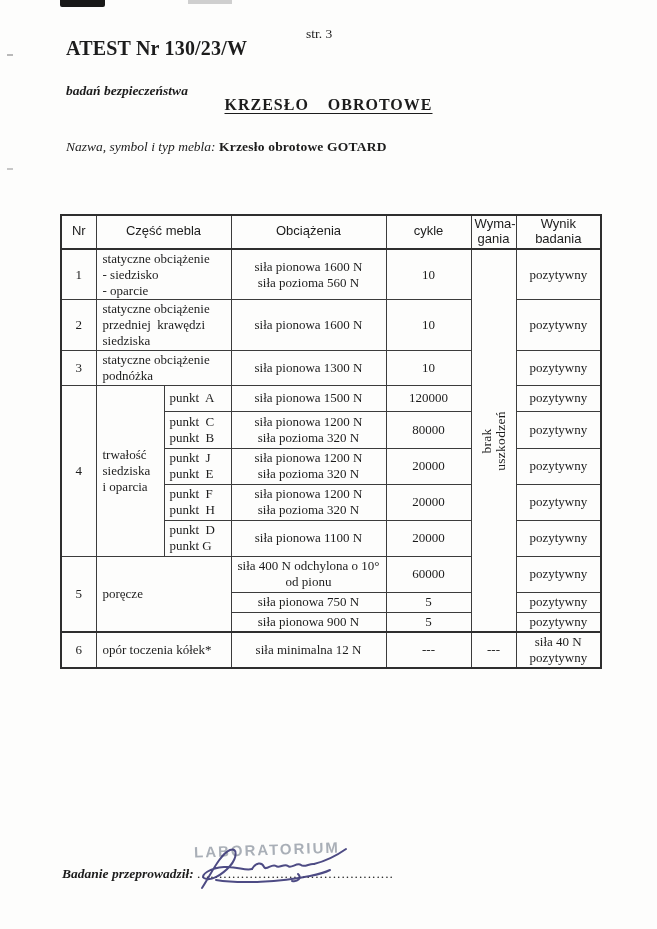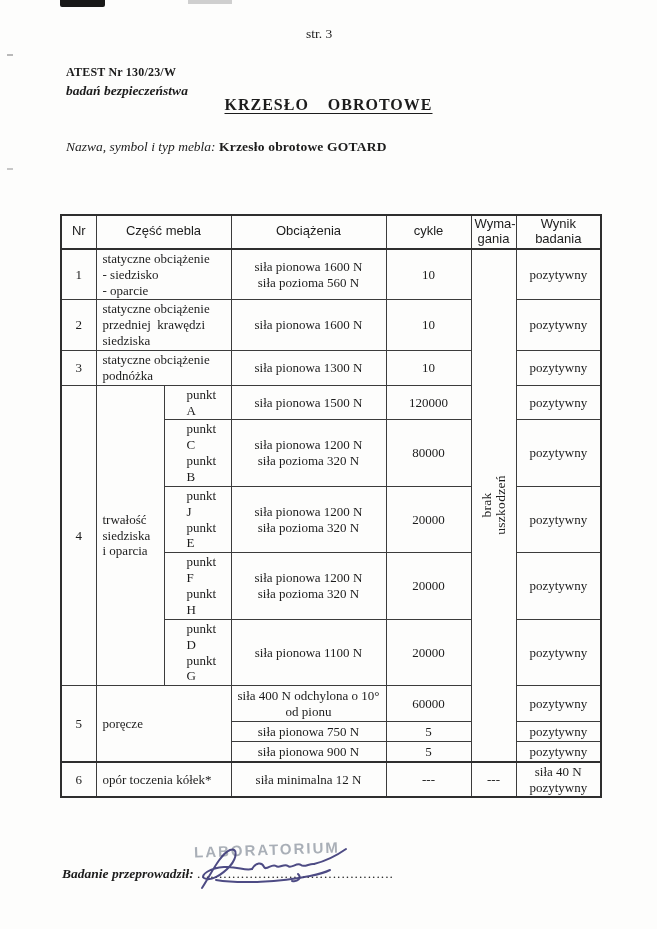--- a/index.html
+++ b/index.html
@@ -12,21 +12,21 @@
     overflow:hidden;
     margin:0 auto;
   }
   
   .artifact-bar-1{position:absolute;left:60px;top:0;width:45px;height:7px;background:#181818;border-radius:0 0 2px 2px;}
   .artifact-bar-2{position:absolute;left:188px;top:0;width:44px;height:4px;background:#aaa;opacity:.55;}
   .artifact-tick-1{position:absolute;left:7px;top:54px;width:6px;height:2px;background:#b9b9b9;}
   .artifact-tick-2{position:absolute;left:7px;top:168px;width:6px;height:2px;background:#c7c7c7;}
 
   .page-num{position:absolute;left:306px;top:26px;font-size:13.5px;}
-  .cert-no{position:absolute;left:66px;top:37px;font-size:12px;font-weight:bold;letter-spacing:.2px;margin-top:28px;}
+  .cert-no{position:absolute;left:66px;top:37px;font-size:20px;font-weight:bold;letter-spacing:.2px;}
   .cert-sub{position:absolute;left:66px;top:55px;font-size:13.5px;font-weight:bold;font-style:italic;margin-top:28px;}
 
   .doc-title{
     position:absolute;left:50%;top:96px;transform:translateX(-50%);
     font-size:16px;font-weight:bold;letter-spacing:1px;word-spacing:14px;
     text-decoration:underline;text-underline-offset:3px;white-space:nowrap;
   }
   .name-line{position:absolute;left:66px;top:139px;font-size:13.5px;white-space:nowrap;}
   .name-line .lbl{font-style:italic;}
   .name-line .val{font-weight:bold;letter-spacing:.2px;}
@@ -49,21 +49,21 @@
     overflow:hidden;
   }
   .doc-table{border:2px solid #2e2e2e;}
   .doc-table th{
     font-family:"Liberation Sans", sans-serif;
     font-weight:normal;font-size:13px;line-height:1.15;
     text-align:center;border-bottom:2px solid #2e2e2e;margin-left:12px;
   }
   .doc-table .c{text-align:center;}
   .doc-table .l{text-align:left;padding-left:6px;}
-  .doc-table .sub{text-align:left;padding-left:22px;}
+  .doc-table .sub{text-align:left;padding-left:5px;}
   .doc-table tr.last-row td{border-top:2px solid #2e2e2e;}
   .req-cell{position:relative;}
   .vert-text{
     position:absolute;left:50%;top:50%;
     transform:translate(-50%,-50%) rotate(-90deg);
     white-space:pre-line;text-align:center;line-height:1.05;
     font-size:13.5px;letter-spacing:.3px;
   }
 
   .footnote{position:absolute;left:62px;top:656px;font-size:13px;}

